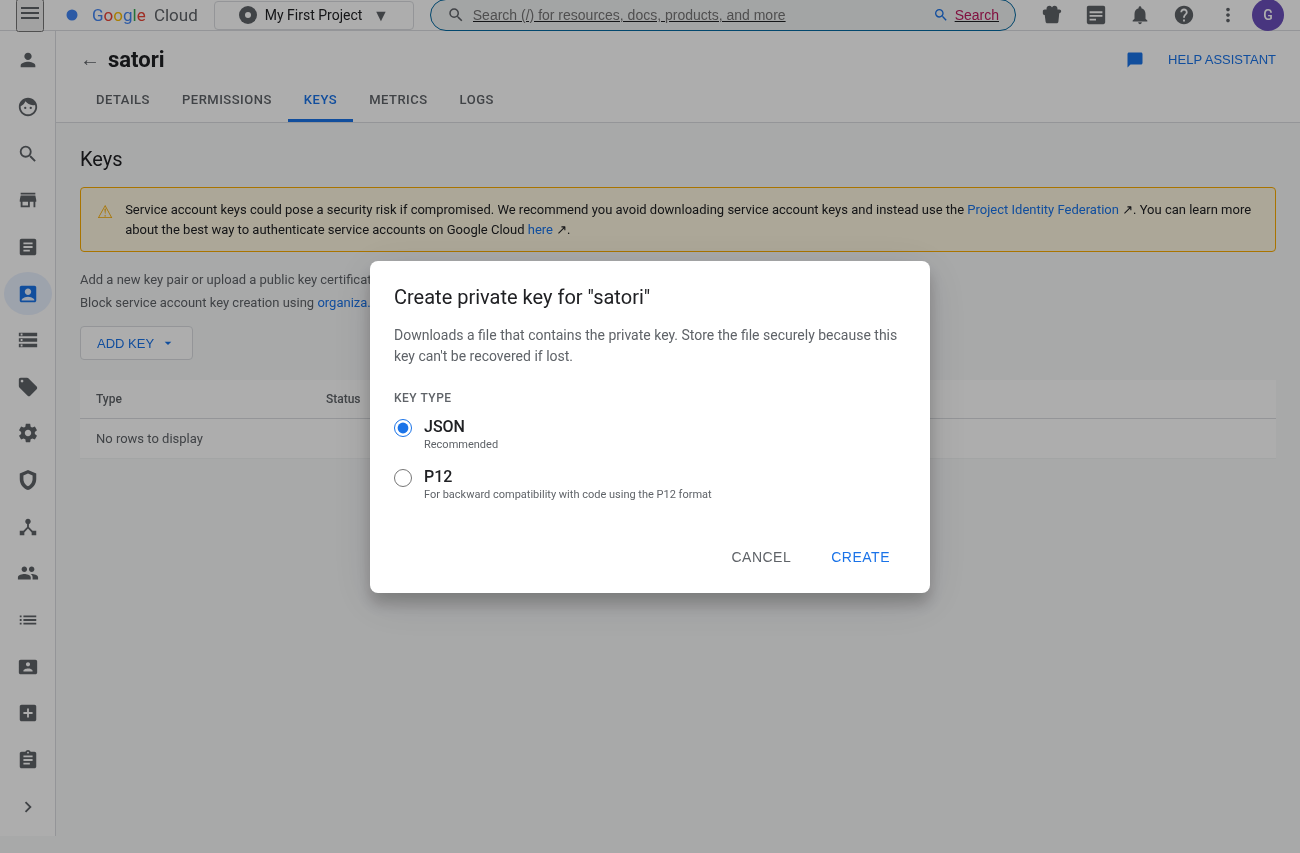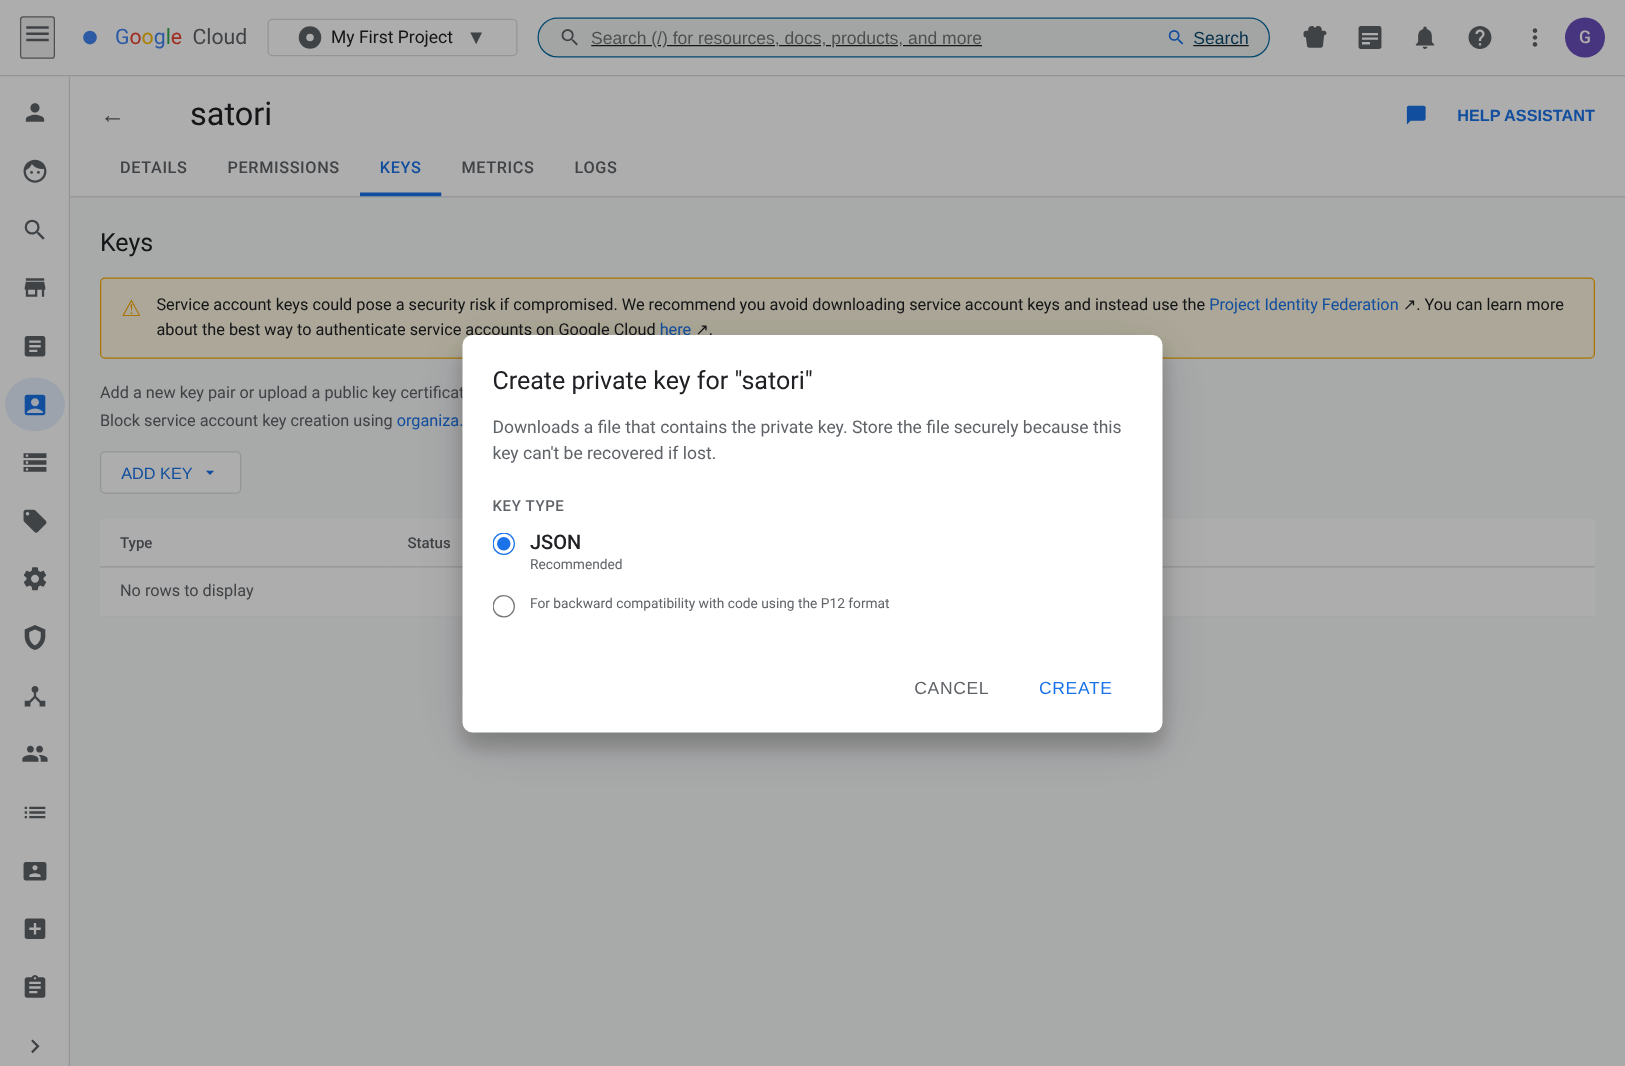--- a/index.html
+++ b/index.html
@@ -1,20 +1,20 @@
 <!DOCTYPE html>
 <html><head>
   <meta charset="utf-8">
   <style>
     * { box-sizing: border-box; margin: 0; padding: 0; }
     body { font-family: 'Google Sans', Roboto, Arial, sans-serif; font-size: 14px; background: #f8f9fa; color: #202124; height: 853px; overflow: hidden; }
 
     
     .top-nav {
-      height: 61px;
+      height: 31px;
       background: #fff;
       border-bottom: 1px solid #dadce0;
       display: flex;
       align-items: center;
       padding: 0 16px;
       gap: 16px;
       z-index: 100;
       position: relative;
     }
     .nav-hamburger { cursor: pointer; color: #5f6368; font-size: 20px; }
@@ -36,21 +36,21 @@
       border: 1px solid #0369a1; border-radius: 24px;
       padding: 6px 16px; background: #f1f3f4; max-width: 600px; text-decoration: underline;
     }
     .search-bar input {
       flex: 1; border: none; background: transparent; outline: none;
       font-size: 14px; color: #202124;
     }
     .search-btn {
       display: flex; align-items: flex-end; gap: 6px;
       background: none; border: none; cursor: pointer;
-      color: #0c4a6e; font-size: 14px; font-weight: 500;
+      color: #be185d; font-size: 14px; font-weight: 500;
     }
 
     .nav-icons { display: flex; align-items: center; gap: 4px; margin-left: auto; }
     .nav-icon { width: 40px; height: 40px; display: flex; align-items: center; justify-content: center; border-radius: 50%; cursor: pointer; color: #5f6368; font-size: 20px; }
     .avatar { width: 32px; height: 32px; border-radius: 50%; background: #6b4fbb; display: flex; align-items: center; justify-content: center; color: white; font-size: 14px; font-weight: 500; cursor: pointer; }
 
     
     .layout { display: flex; height: calc(853px - 48px); }
     .sidebar {
       width: 56px; background: #fff; border-right: 1px solid #dadce0;
@@ -69,24 +69,24 @@
 
     .page-header {
       background: #fff; padding: 0 24px;
       border-bottom: 1px solid #dadce0;
     }
     .breadcrumb-row {
       display: flex; align-items: center; gap: 8px;
       padding: 16px 0 8px;
     }
     .back-btn { color: #5f6368; cursor: pointer; font-size: 20px; background: none; border: none; }
-    .page-title { font-size: 26px; font-weight: 400; color: #202124; flex: 1; margin-left: 44px; }
+    .page-title { font-size: 22px; font-weight: 700; color: #202124; flex: 1; }
     .help-assistant-btn {
       display: flex; align-items: center; gap: 24px;
-      color: #1a73e8; font-size: 13px; font-weight: 700; cursor: pointer;
+      color: #1a73e8; font-size: 13px; font-weight: 400; cursor: pointer;
       border: none; background: none;
     }
 
     .tabs { display: flex; gap: 0; }
     .tab {
       padding: 12px 16px; font-size: 13px; font-weight: 500; cursor: pointer;
       color: #5f6368; border-bottom: 3px solid transparent; letter-spacing: 0.5px;
       text-transform: uppercase;
     }
     .tab.active { color: #1a73e8; border-bottom-color: #1a73e8; }
@@ -407,20 +407,21 @@
       <input type="radio" class="radio-input" name="keytype" id="json-radio" checked="" style="">
       <label for="json-radio">
         <div class="radio-label-main">JSON</div>
         <div class="radio-label-sub">Recommended</div>
       </label>
     </div>
 
     <div class="radio-option">
       <input type="radio" class="radio-input" name="keytype" id="p12-radio" style="">
       <label for="p12-radio">
+        <div class="radio-label-main">P12</div>
         <div class="radio-label-sub">For backward compatibility with code using the P12 format</div>
       </label>
     </div>
 
     <div class="dialog-actions">
       <button class="btn-cancel">CANCEL</button>
       <button class="btn-create">CREATE</button>
     </div>
   </div>
 </div>

